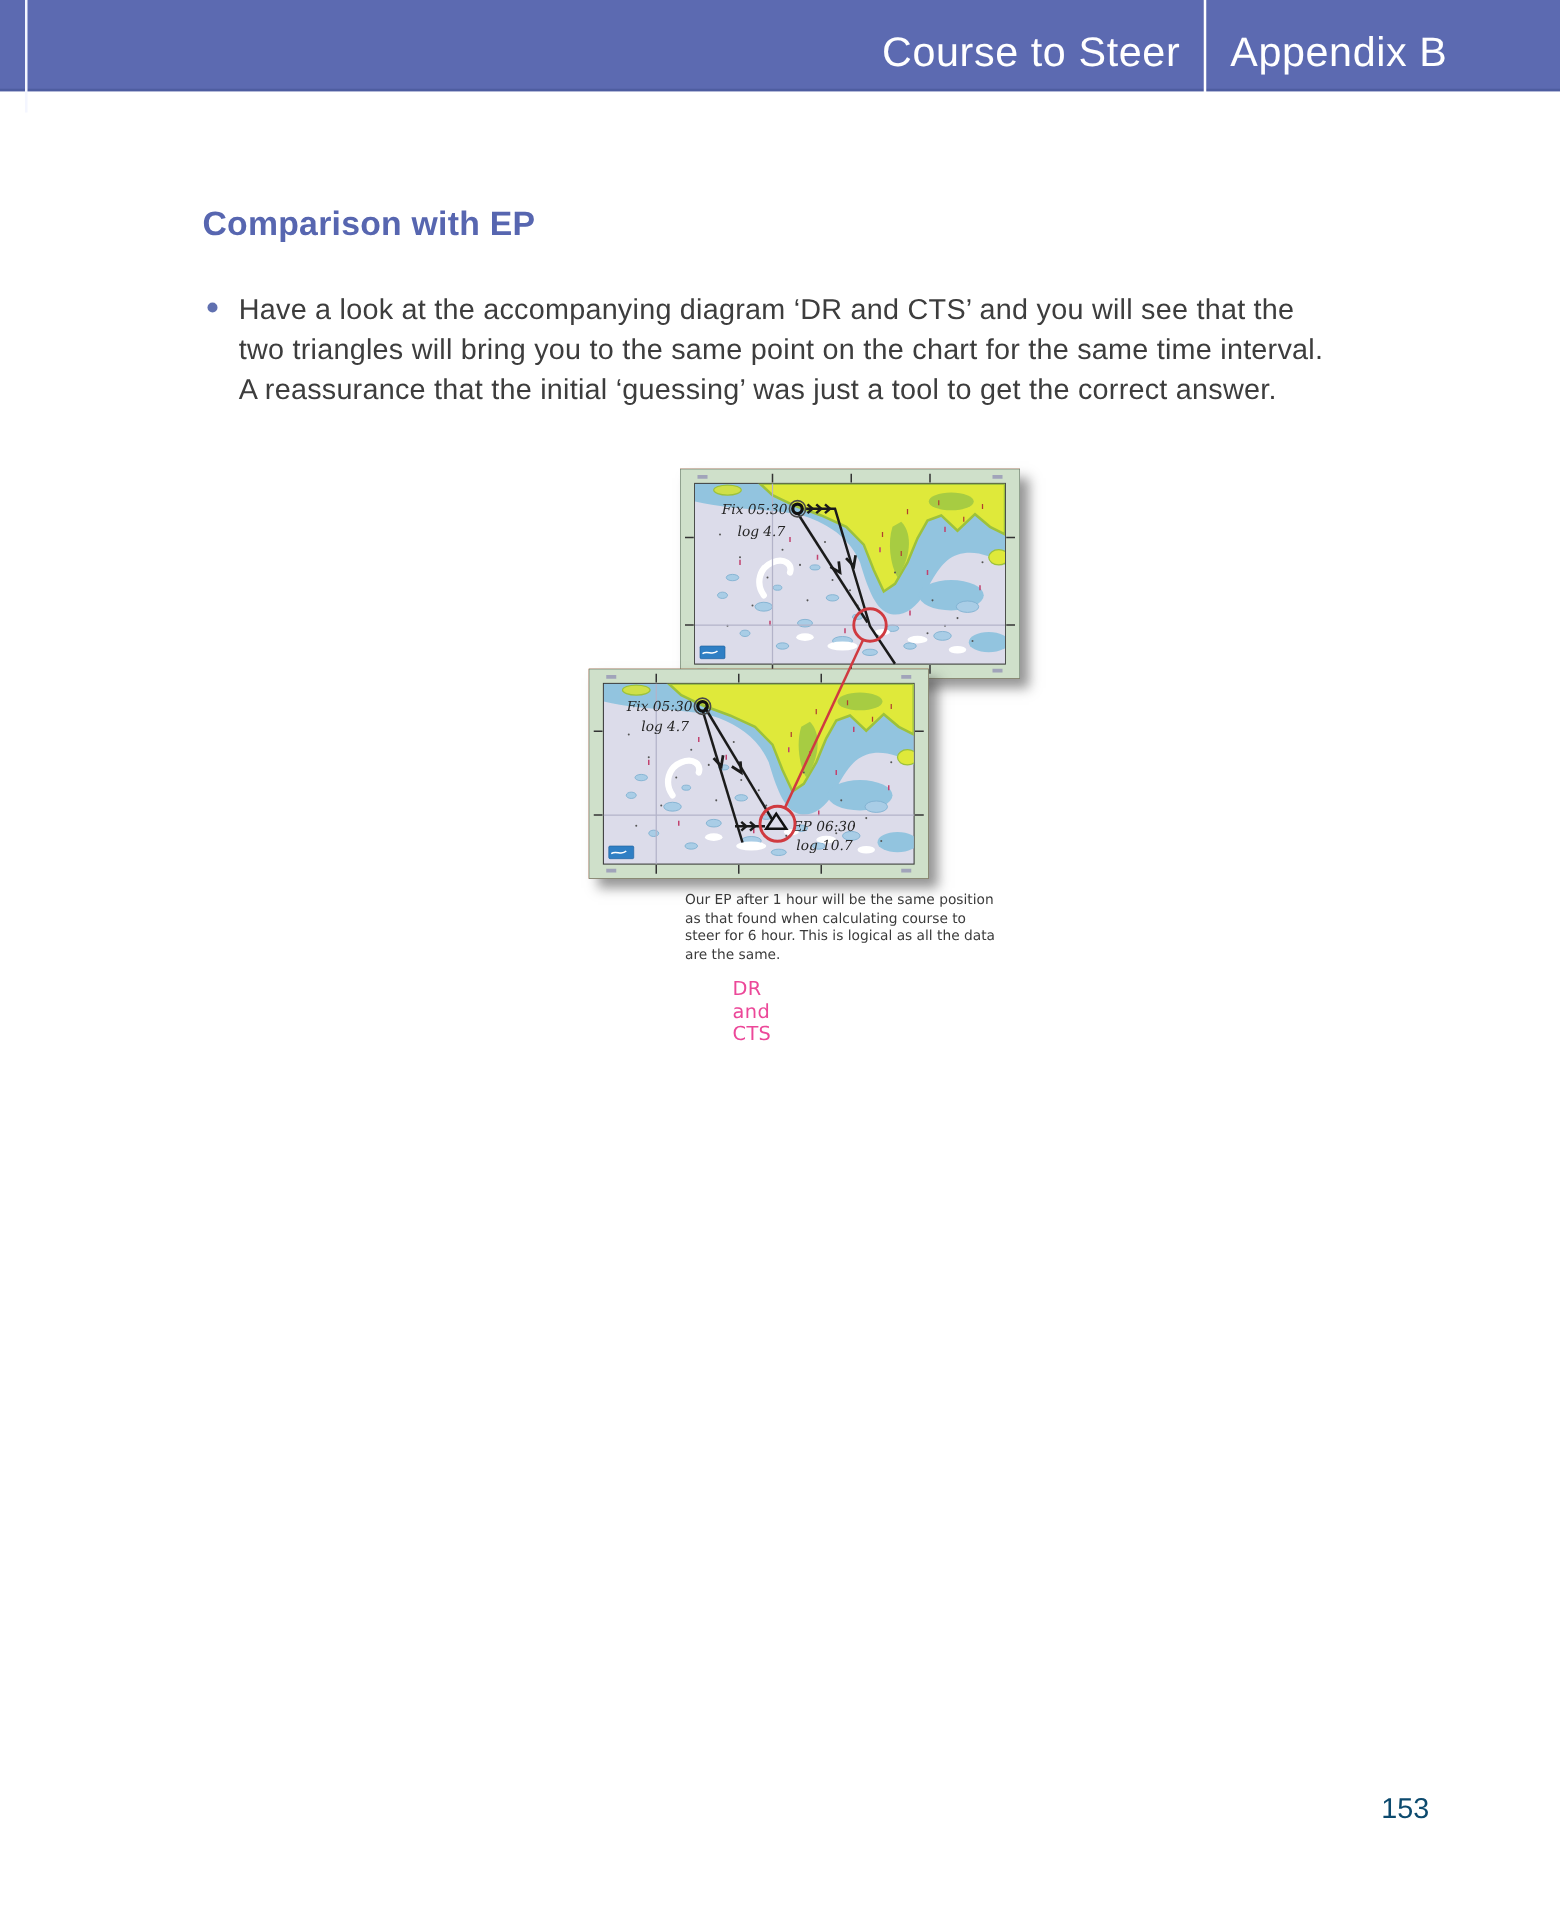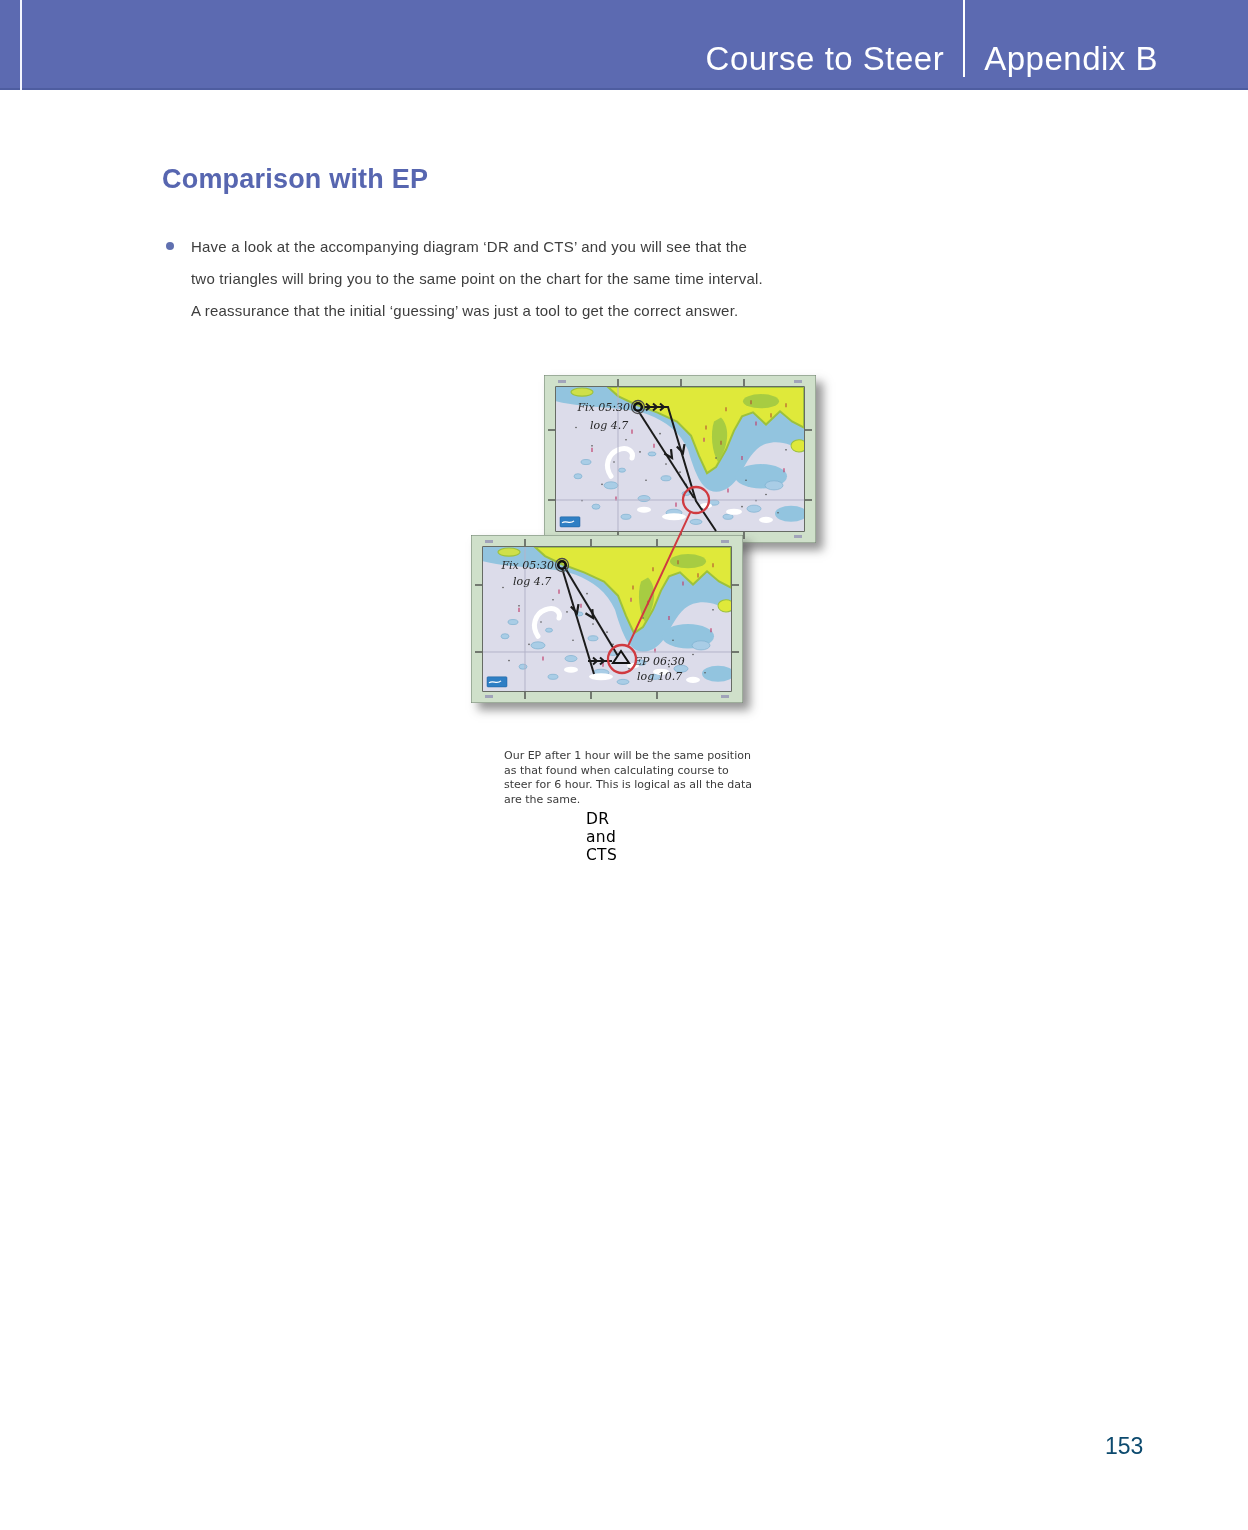--- a/index.html
+++ b/index.html
@@ -2,21 +2,21 @@
 <html><head>
 <meta charset="utf-8">
 <style>
   html,body{margin:0;padding:0;}
   body{
     width:1248px;height:1530px;position:relative;background:#ffffff;
     font-family:"Liberation Sans",sans-serif;overflow:hidden;
   }
   
   .band{
-    position:absolute;left:0;top:0;width:1248px;height:90px;
+    position:absolute;left:0;top:0;width:1248px;height:73px;
     background:#5c6ab1;border-bottom:2px solid #4e5da0;
     display:flex;justify-content:flex-end;align-items:flex-end;
     padding:0 90px 13px 0;box-sizing:border-box;gap:19px;
   }
   .band .edge-line{
     position:absolute;left:20px;top:0;width:2px;height:90px;background:#f4f6ff;
   }
   .band .title{
     color:#ffffff;font-size:33px;font-weight:300;letter-spacing:.5px;line-height:1;
   }
@@ -26,41 +26,41 @@
   
   .heading{
     position:absolute;left:162px;top:164px;
     color:#5766b0;font-size:27px;font-weight:bold;letter-spacing:.2px;
   }
   .bullet-row{position:absolute;left:166px;top:231px;display:flex;}
   .bullet-dot{
     width:8px;height:8px;border-radius:50%;background:#6070b0;
     margin-top:11px;margin-right:17px;flex:none;
   }
-  .para{color:#3d3d3d;font-size:15px;font-weight:300;letter-spacing:.2px;line-height:32px;}
+  .para{color:#3d3d3d;font-size:23px;font-weight:300;letter-spacing:.2px;line-height:32px;}
   .para .pline{white-space:nowrap;}
   
   .figure{position:absolute;left:0;top:0;}
   .chart{
     position:absolute;width:272px;height:168px;
     box-shadow:7px 7px 9px rgba(45,45,45,.5);
     background:#c2410c;
   }
   .chart svg{display:block;}
   .chart-top{left:544px;top:375px;z-index:1;}
   .chart-bottom{left:471px;top:535px;z-index:2;}
   .overlay{position:absolute;left:440px;top:360px;z-index:3;pointer-events:none;}
   .hand{font-family:"DejaVu Serif",serif;font-style:italic;font-size:11px;fill:#242424;}
   .caption{
-    position:absolute;left:504px;top:713px;width:260px;
-    font-family:"DejaVu Sans",sans-serif;font-size:11px;line-height:14.5px;color:#3a3a3a;margin-top:36px;
+    position:absolute;left:548px;top:713px;width:260px;
+    font-family:"DejaVu Sans",sans-serif;font-size:11px;line-height:14.5px;color:#3a3a3a;
   }
   .fig-title{
     position:absolute;left:586px;top:782px;
-    font-family:"DejaVu Sans",sans-serif;font-size:15.5px;color:#000000;letter-spacing:.3px;margin-top:28px;
+    font-family:"DejaVu Sans",sans-serif;font-size:15.5px;color:#ec4899;letter-spacing:.3px;
   }
   .page-num{
     position:absolute;left:1105px;top:1433px;
     color:#0c4a6e;font-size:23px;font-weight:300;
   }
 </style>
 </head>
 <body>
 
 <svg width="0" height="0" style="position:absolute">

